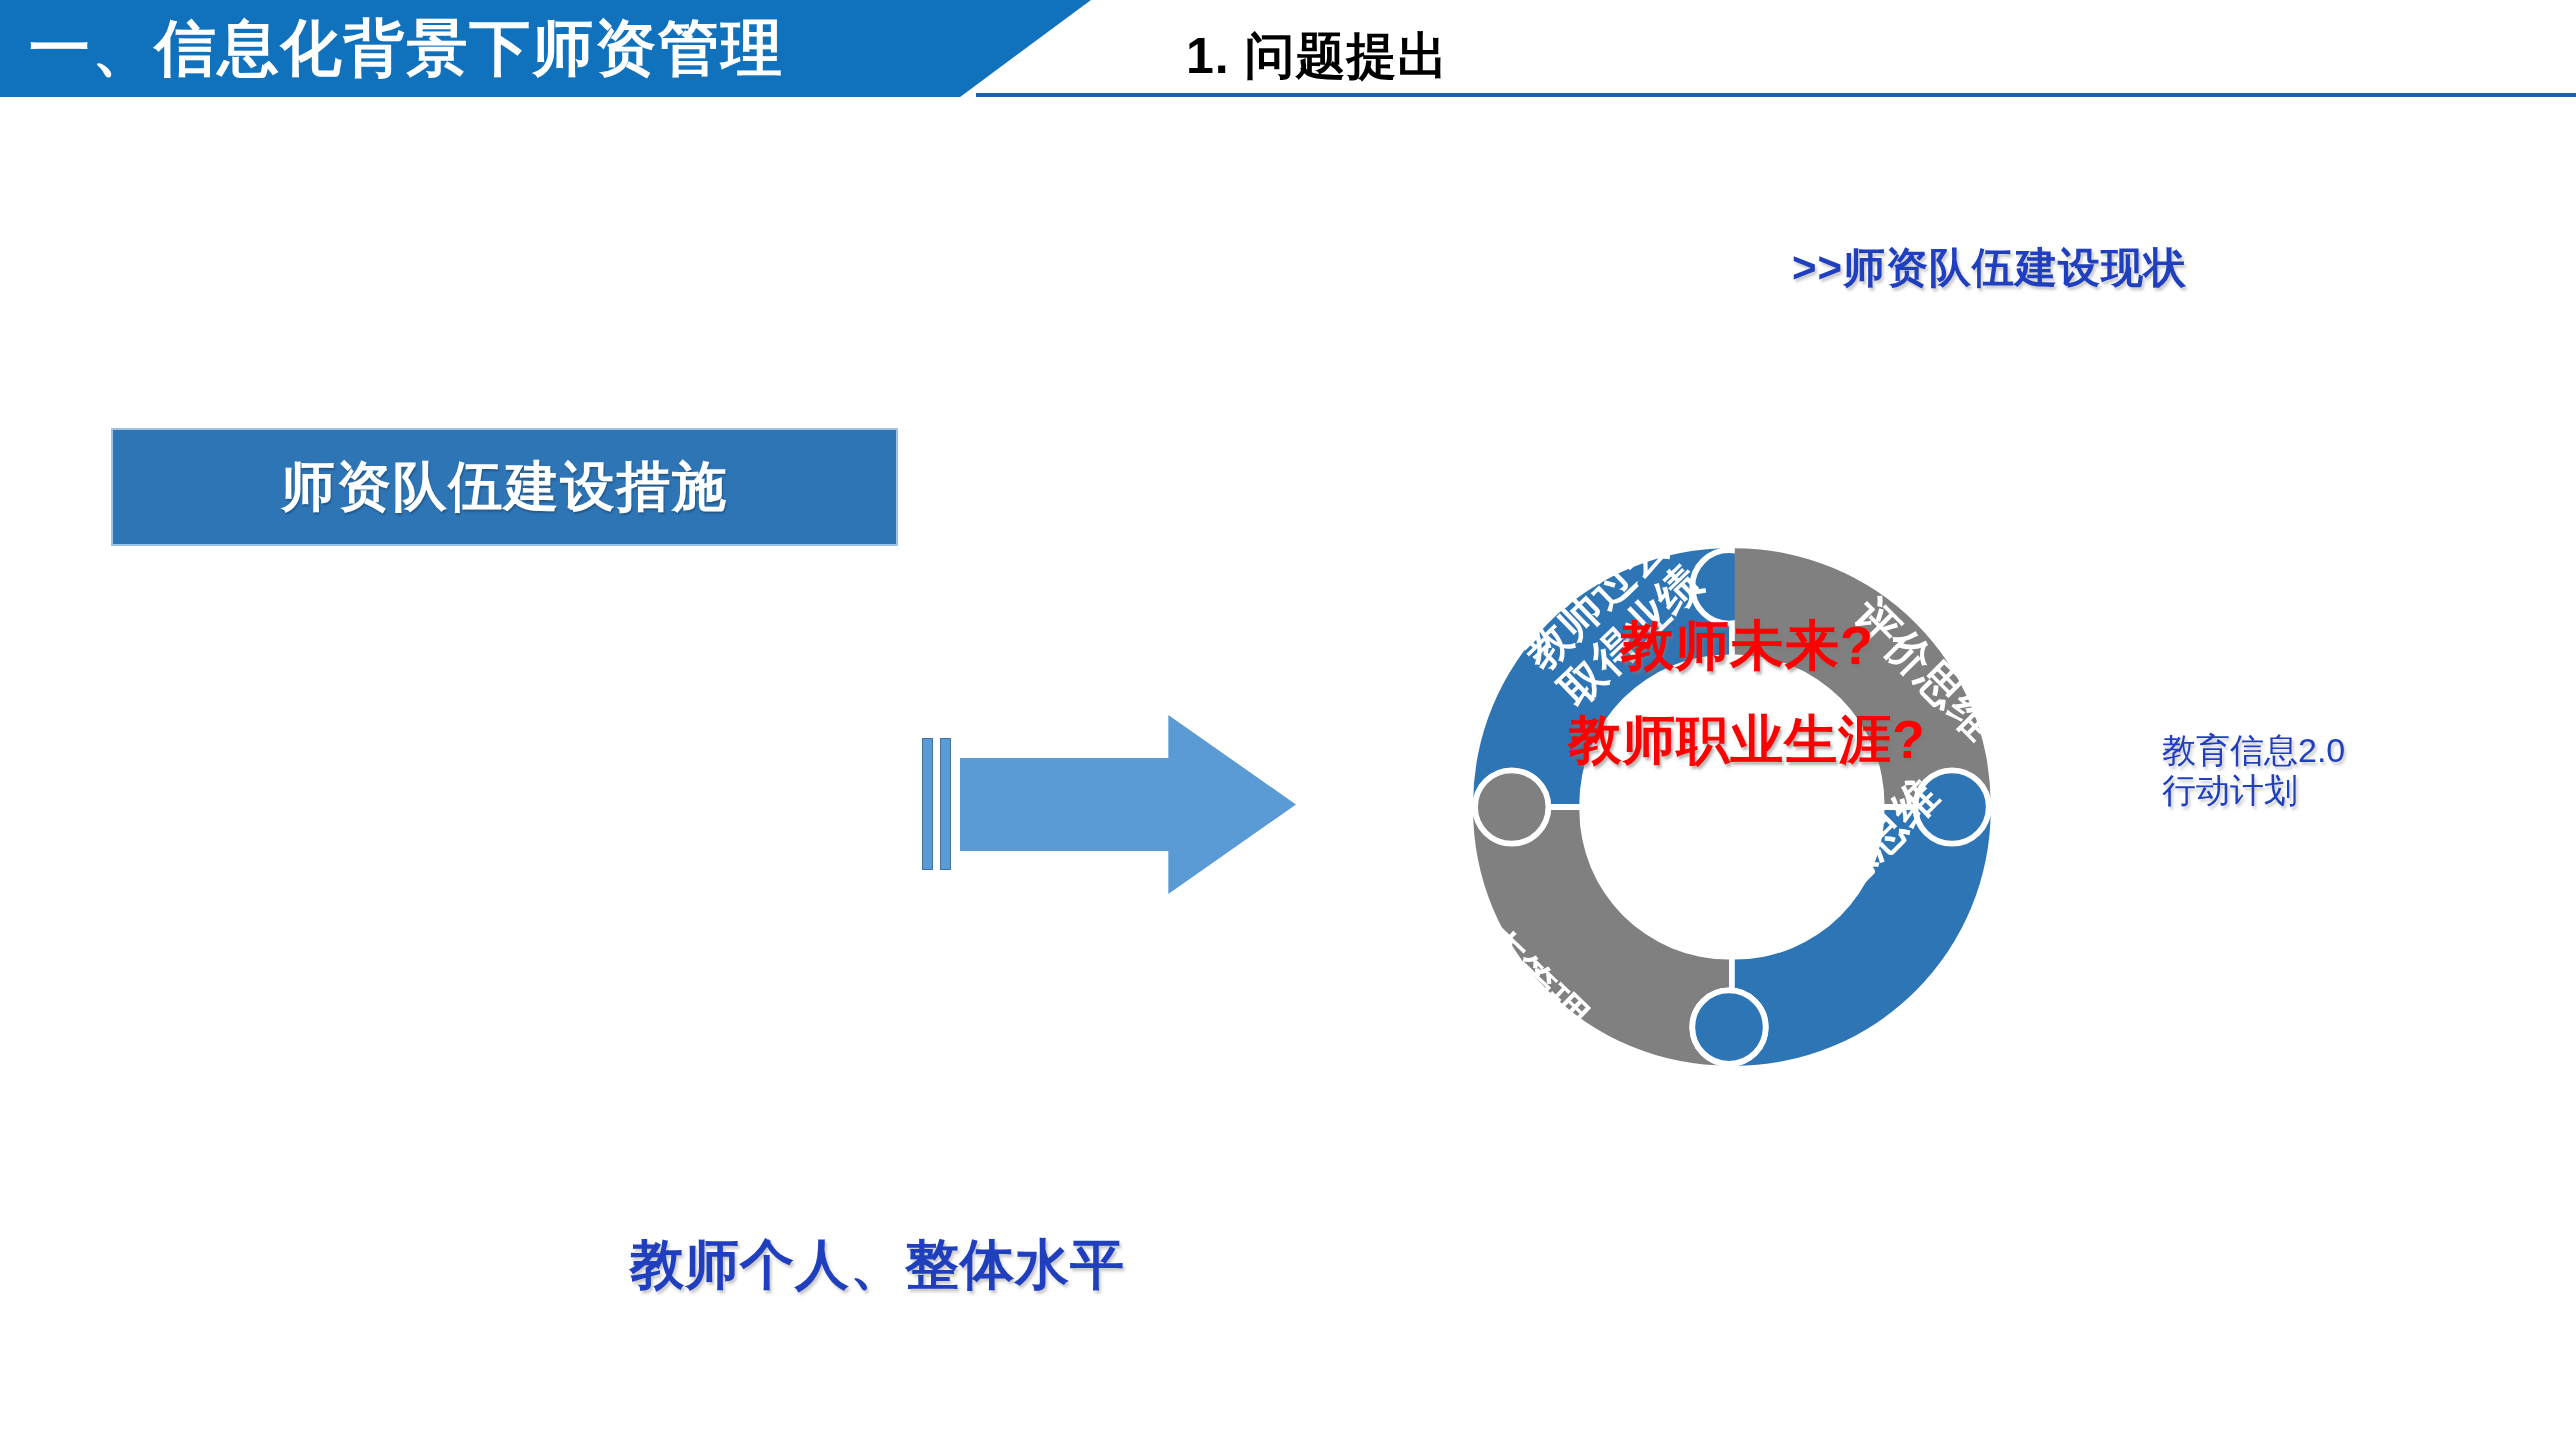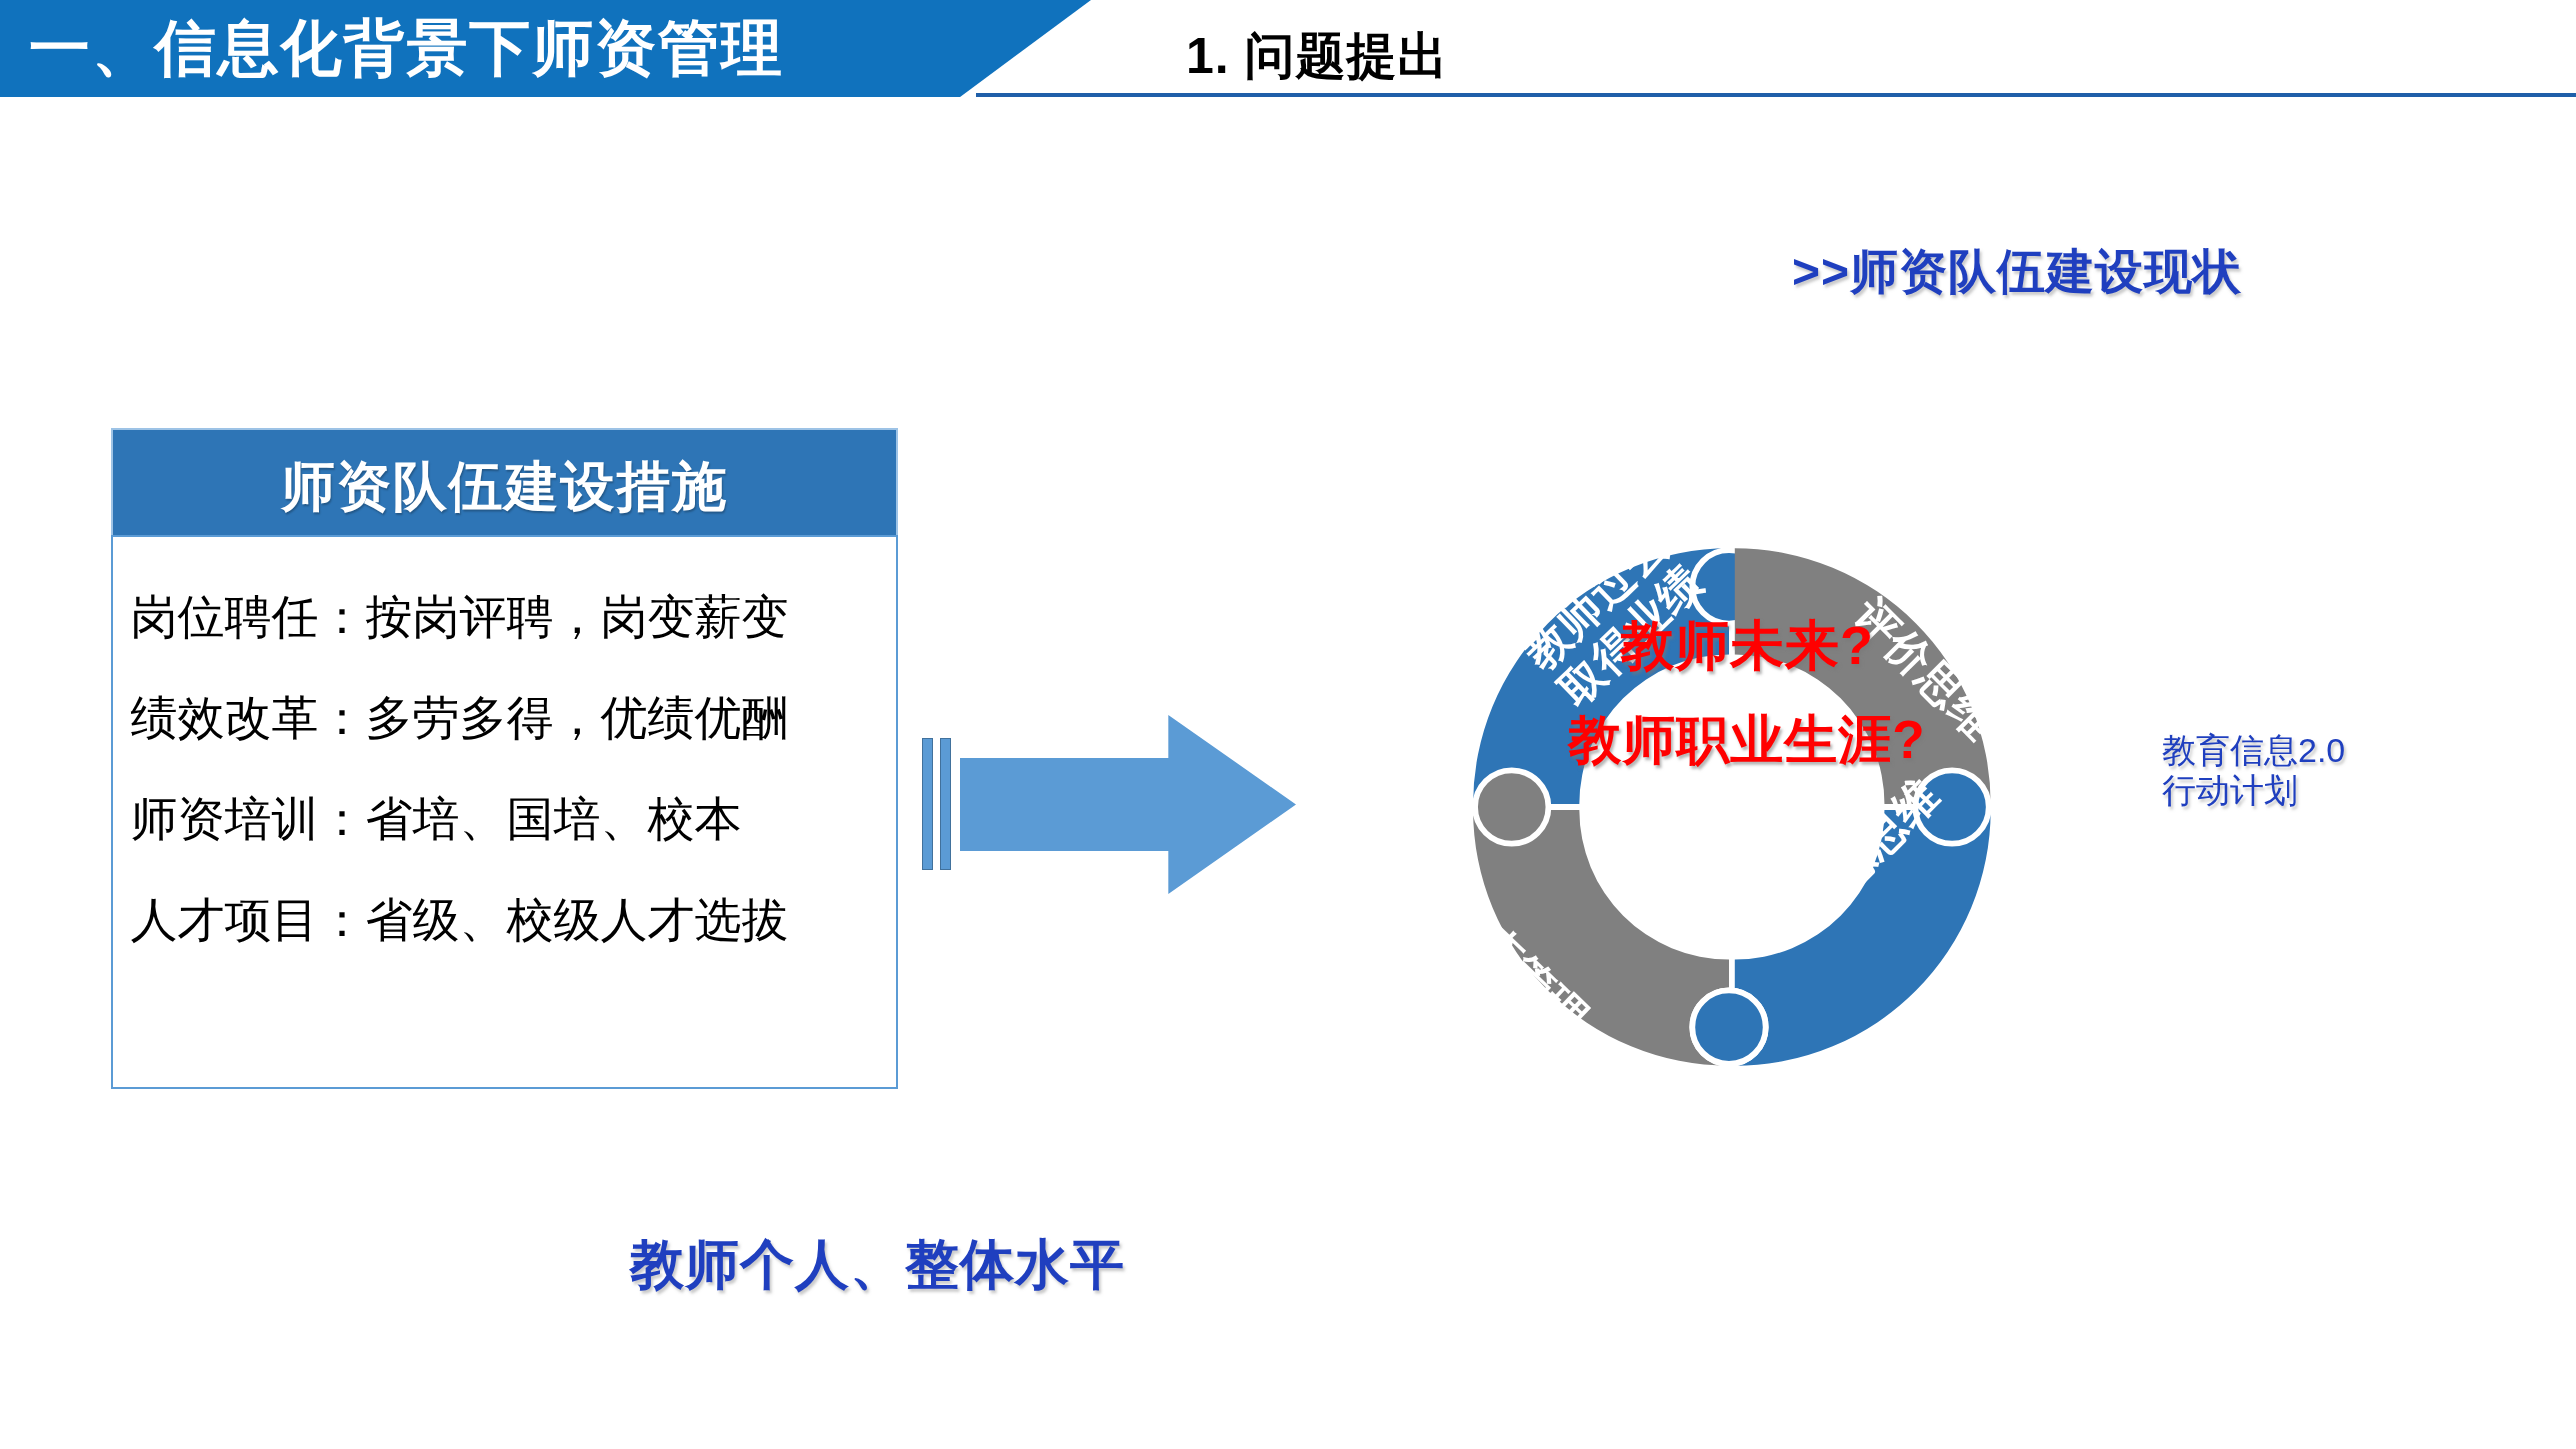--- a/index.html
+++ b/index.html
@@ -168,21 +168,21 @@
     text-shadow: 1.9px 2.9px 2.9px rgba(120,120,120,0.55);
     letter-spacing: 1px;
   }
   .center-q:last-child { margin-bottom: 0; font-size: 53px; }
 
   
   #annot-status {
     position: absolute;
     left: 1792px;
     top: 240px;
-    font-size: 48px;
+    font-size: 42px;
     font-weight: bold;
     color: #1f3fbf;
     white-space: nowrap;
     text-shadow: 1.9px 2.9px 2.9px rgba(150,150,150,0.5);
     letter-spacing: 1px;
   }
   #annot-plan {
     position: absolute;
     left: 2162px;
     top: 730px;
@@ -207,26 +207,20 @@
 </head>
 <body>
 
 <div id="header-band"></div>
 <div id="header-title">一、信息化背景下师资管理</div>
 <div id="header-rule"></div>
 <div id="section-label">1. 问题提出</div>
 
 <div id="measures-panel">
   <div id="measures-title">师资队伍建设措施</div>
-  <div id="measures-body">
-    <div class="measure-row">岗位聘任：按岗评聘，岗变薪变</div>
-    <div class="measure-row">绩效改革：多劳多得，优绩优酬</div>
-    <div class="measure-row">师资培训：省培、国培、校本</div>
-    <div class="measure-row">人才项目：省级、校级人才选拔</div>
-  </div>
 </div>
 
 <div id="arrow-group">
   <div class="arrow-bar" id="arrow-bar-1"></div>
   <div class="arrow-bar" id="arrow-bar-2"></div>
   <div id="arrow-body"></div>
 </div>
 
 <div id="donut-wrap">
   <svg id="donut-svg" width="898" height="850" viewBox="0 0 930 880">

